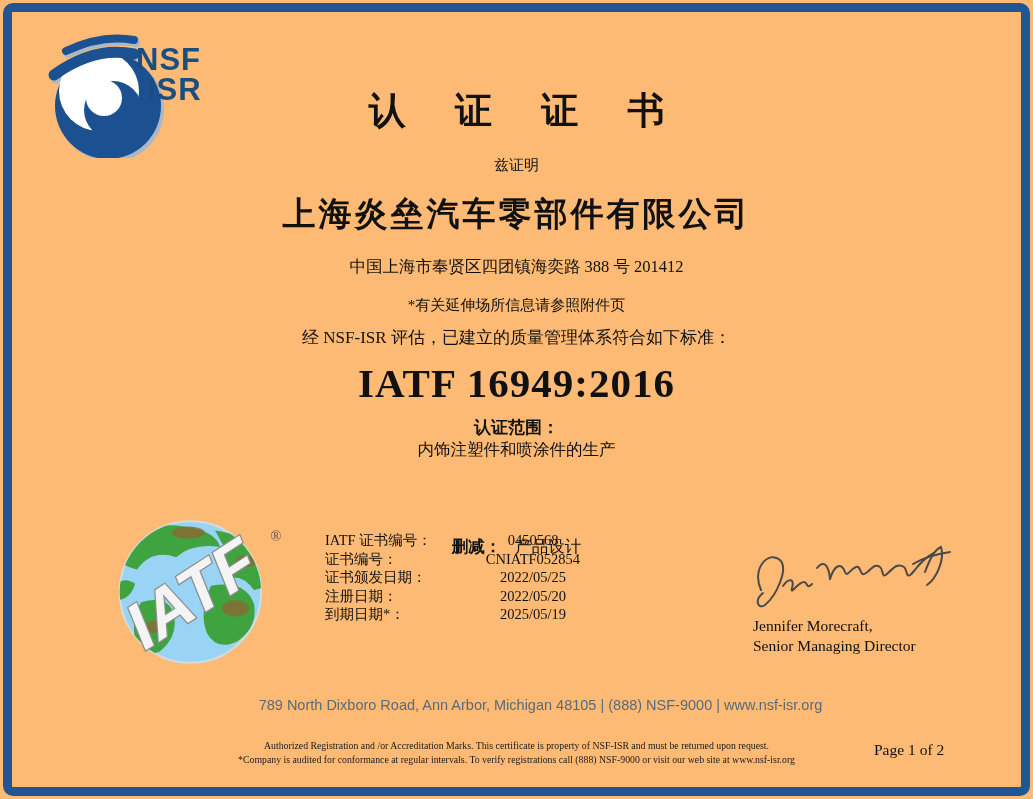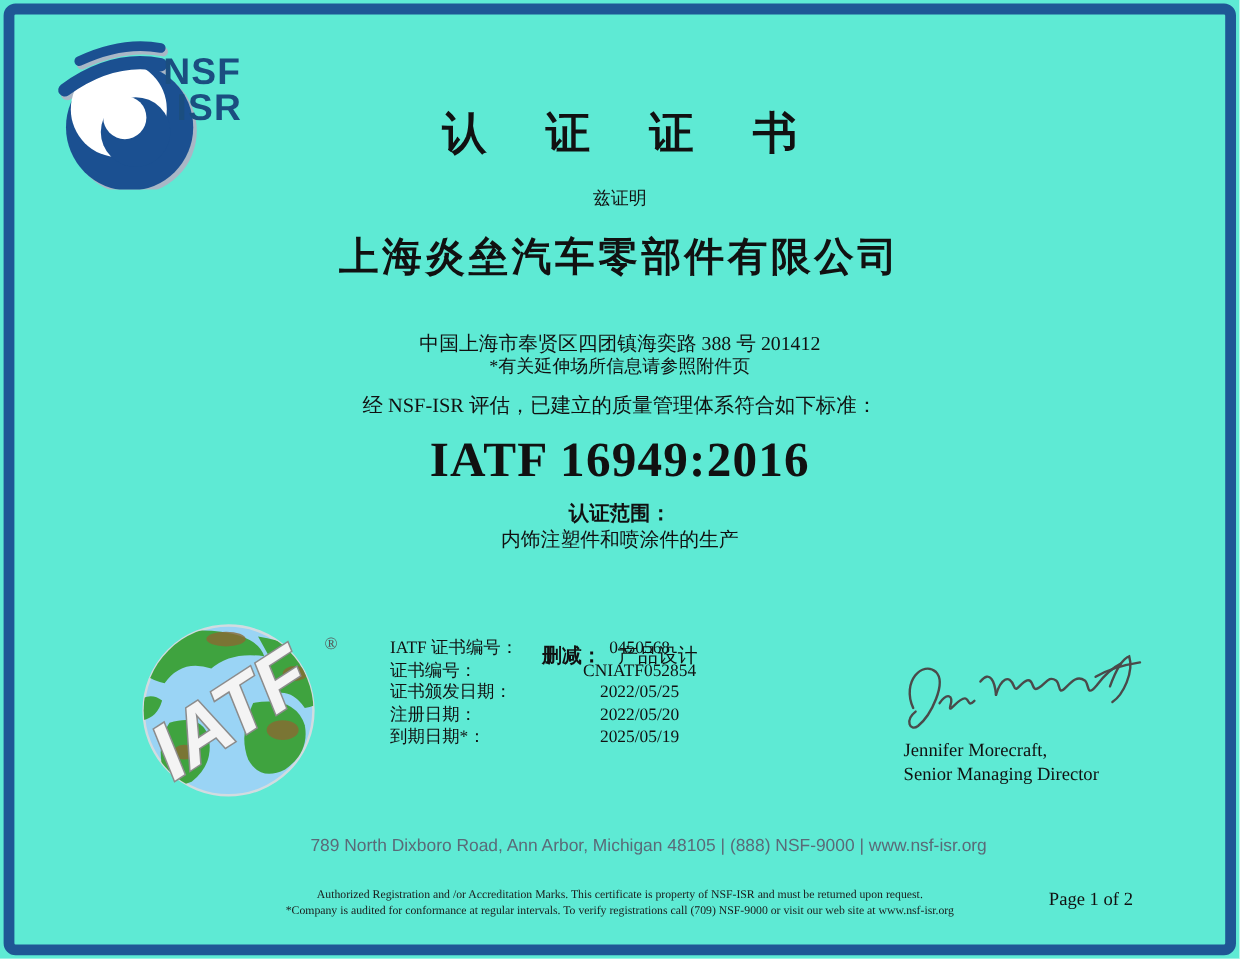--- a/index.html
+++ b/index.html
@@ -1,34 +1,34 @@
 <!DOCTYPE html>
 <html><head>
 <meta charset="utf-8">
 <style>
   * { margin:0; padding:0; box-sizing:border-box; }
   html,body { background:#ffffff; }
   .page {
-    position:relative; width:1033px; height:799px; background:#5eead4;
+    position:relative; width:1033px; height:799px; background:#fdba74;
     font-family:"Liberation Serif","DejaVu Serif",serif; color:#111;
     overflow:hidden;
   }
   .frame {
     position:absolute; inset:3px; border:9px solid #1F5795; border-radius:10px;
     pointer-events:none;
   }
   .abs { position:absolute; }
   .ctr { left:0; right:0; text-align:center; }
 
   .nsf-logo { left:30px; top:26px; width:175px; height:132px; }
 
   .title { top:86px; font-size:37px; font-weight:bold; letter-spacing:20px; text-indent:20px; }
   .certify { top:156px; font-size:15px; }
   .company { top:192px; font-size:33px; font-weight:bold; letter-spacing:3px; }
-  .address { top:256px; font-size:16.5px;margin-top:20px; }
+  .address { top:256px; font-size:16.5px; }
   .ext-note { top:296px; font-size:15px; }
   .assessment { top:326px; font-size:17px; }
   .standard { top:359px; font-size:41px; font-weight:bold; letter-spacing:1px; }
   .scope-label { top:416px; font-size:17px; font-weight:bold; }
   .scope-text { top:439px; font-size:16.5px; }
   .exclusion { top:489px; font-size:16.5px;margin-top:47px; }
   .exclusion .lbl { font-weight:bold; margin-right:14px; }
 
   .iatf-logo { left:90px; top:514px; width:205px; height:156px; }
 
@@ -148,16 +148,16 @@
     </svg>
   </div>
   <div class="abs sig-name">
     <div>Jennifer Morecraft,</div>
     <div>Senior Managing Director</div>
   </div>
 
   <div class="abs ctr org-address">789 North Dixboro Road, Ann Arbor, Michigan 48105 | (888) NSF-9000 | www.nsf-isr.org</div>
   <div class="abs ctr fine-print">
     <div>Authorized Registration and /or Accreditation Marks. This certificate is property of NSF-ISR and must be returned upon request.</div>
-    <div>*Company is audited for conformance at regular intervals. To verify registrations call (709) NSF-9000 or visit our web site at www.nsf-isr.org</div>
+    <div>*Company is audited for conformance at regular intervals. To verify registrations call (888) NSF-9000 or visit our web site at www.nsf-isr.org</div>
   </div>
   <div class="abs page-number">Page 1 of 2</div>
 </div>
 
 </body></html>

